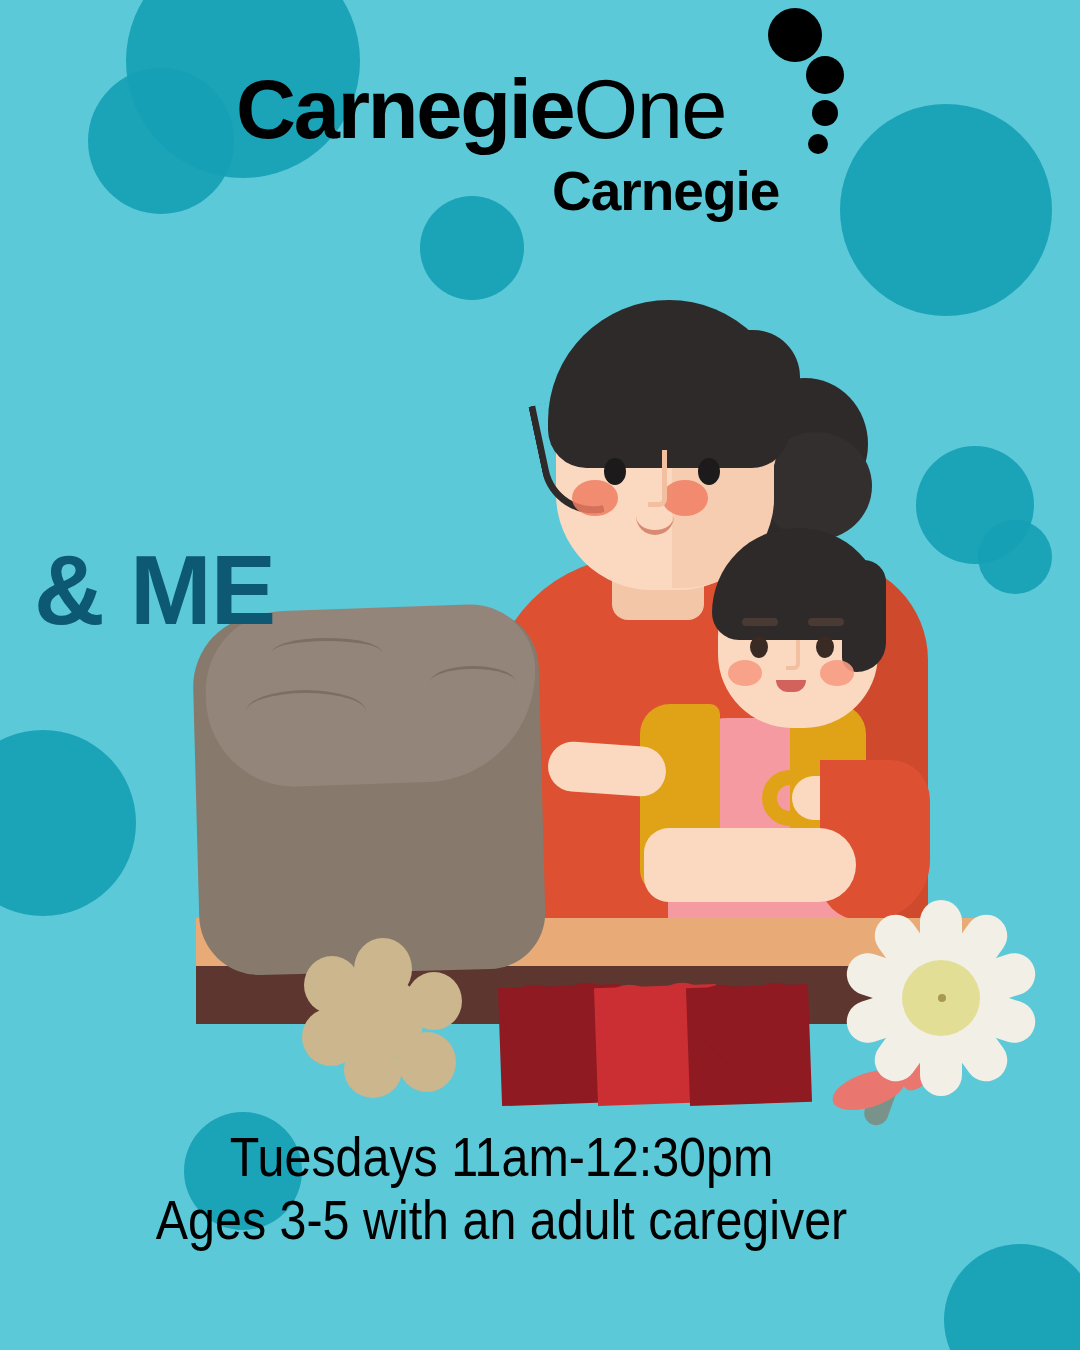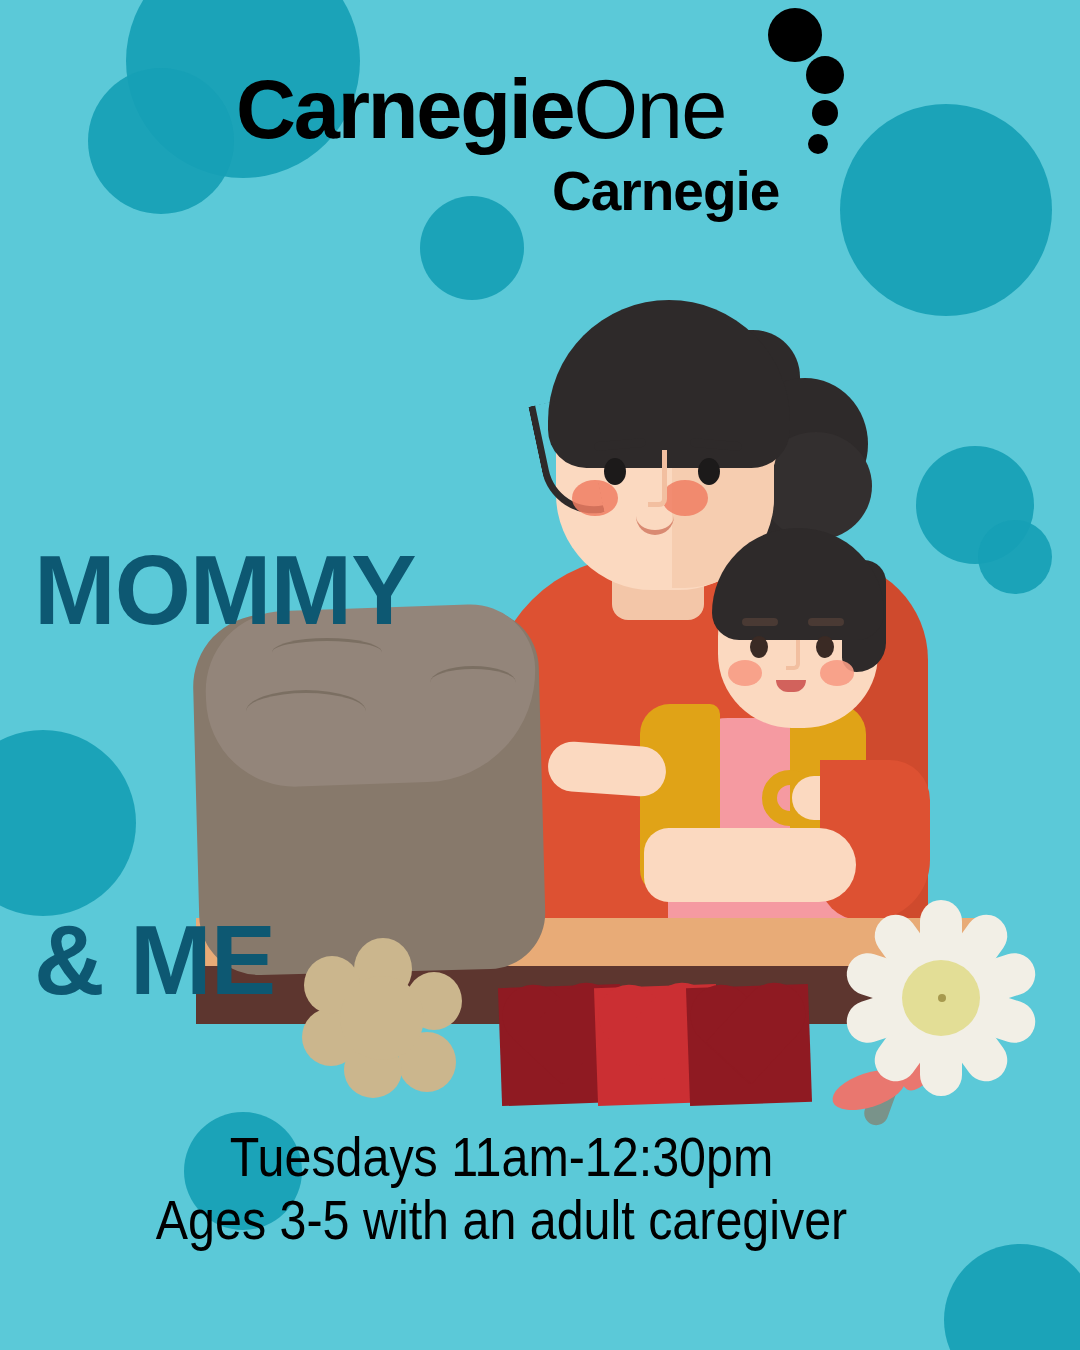--- a/index.html
+++ b/index.html
@@ -664,21 +664,20 @@
     <div id="logo-sub">Carnegie</div>
   </div>
   <div id="logo-dots">
       <div class="logo-dot" style="left: 768px; top: 8px; width: 54px; height: 54px; background: rgb(0, 0, 0);"></div>
       <div class="logo-dot" style="left: 806px; top: 56px; width: 38px; height: 38px; background: rgb(0, 0, 0);"></div>
       <div class="logo-dot" style="left: 812px; top: 100px; width: 26px; height: 26px; background: rgb(0, 0, 0);"></div>
       <div class="logo-dot" style="left: 808px; top: 134px; width: 20px; height: 20px; background: rgb(0, 0, 0);"></div>
     </div>
 
   <div id="headline">
-    <span class="hl-line">MOMMY</span>
     <span class="hl-line">&amp; ME</span>
   </div>
 
   <div id="footer-text">
     <span class="ft-line">Tuesdays 11am-12:30pm</span>
     <span class="ft-line">Ages 3-5 with an adult caregiver</span>
   </div>
 
 </div>
 

